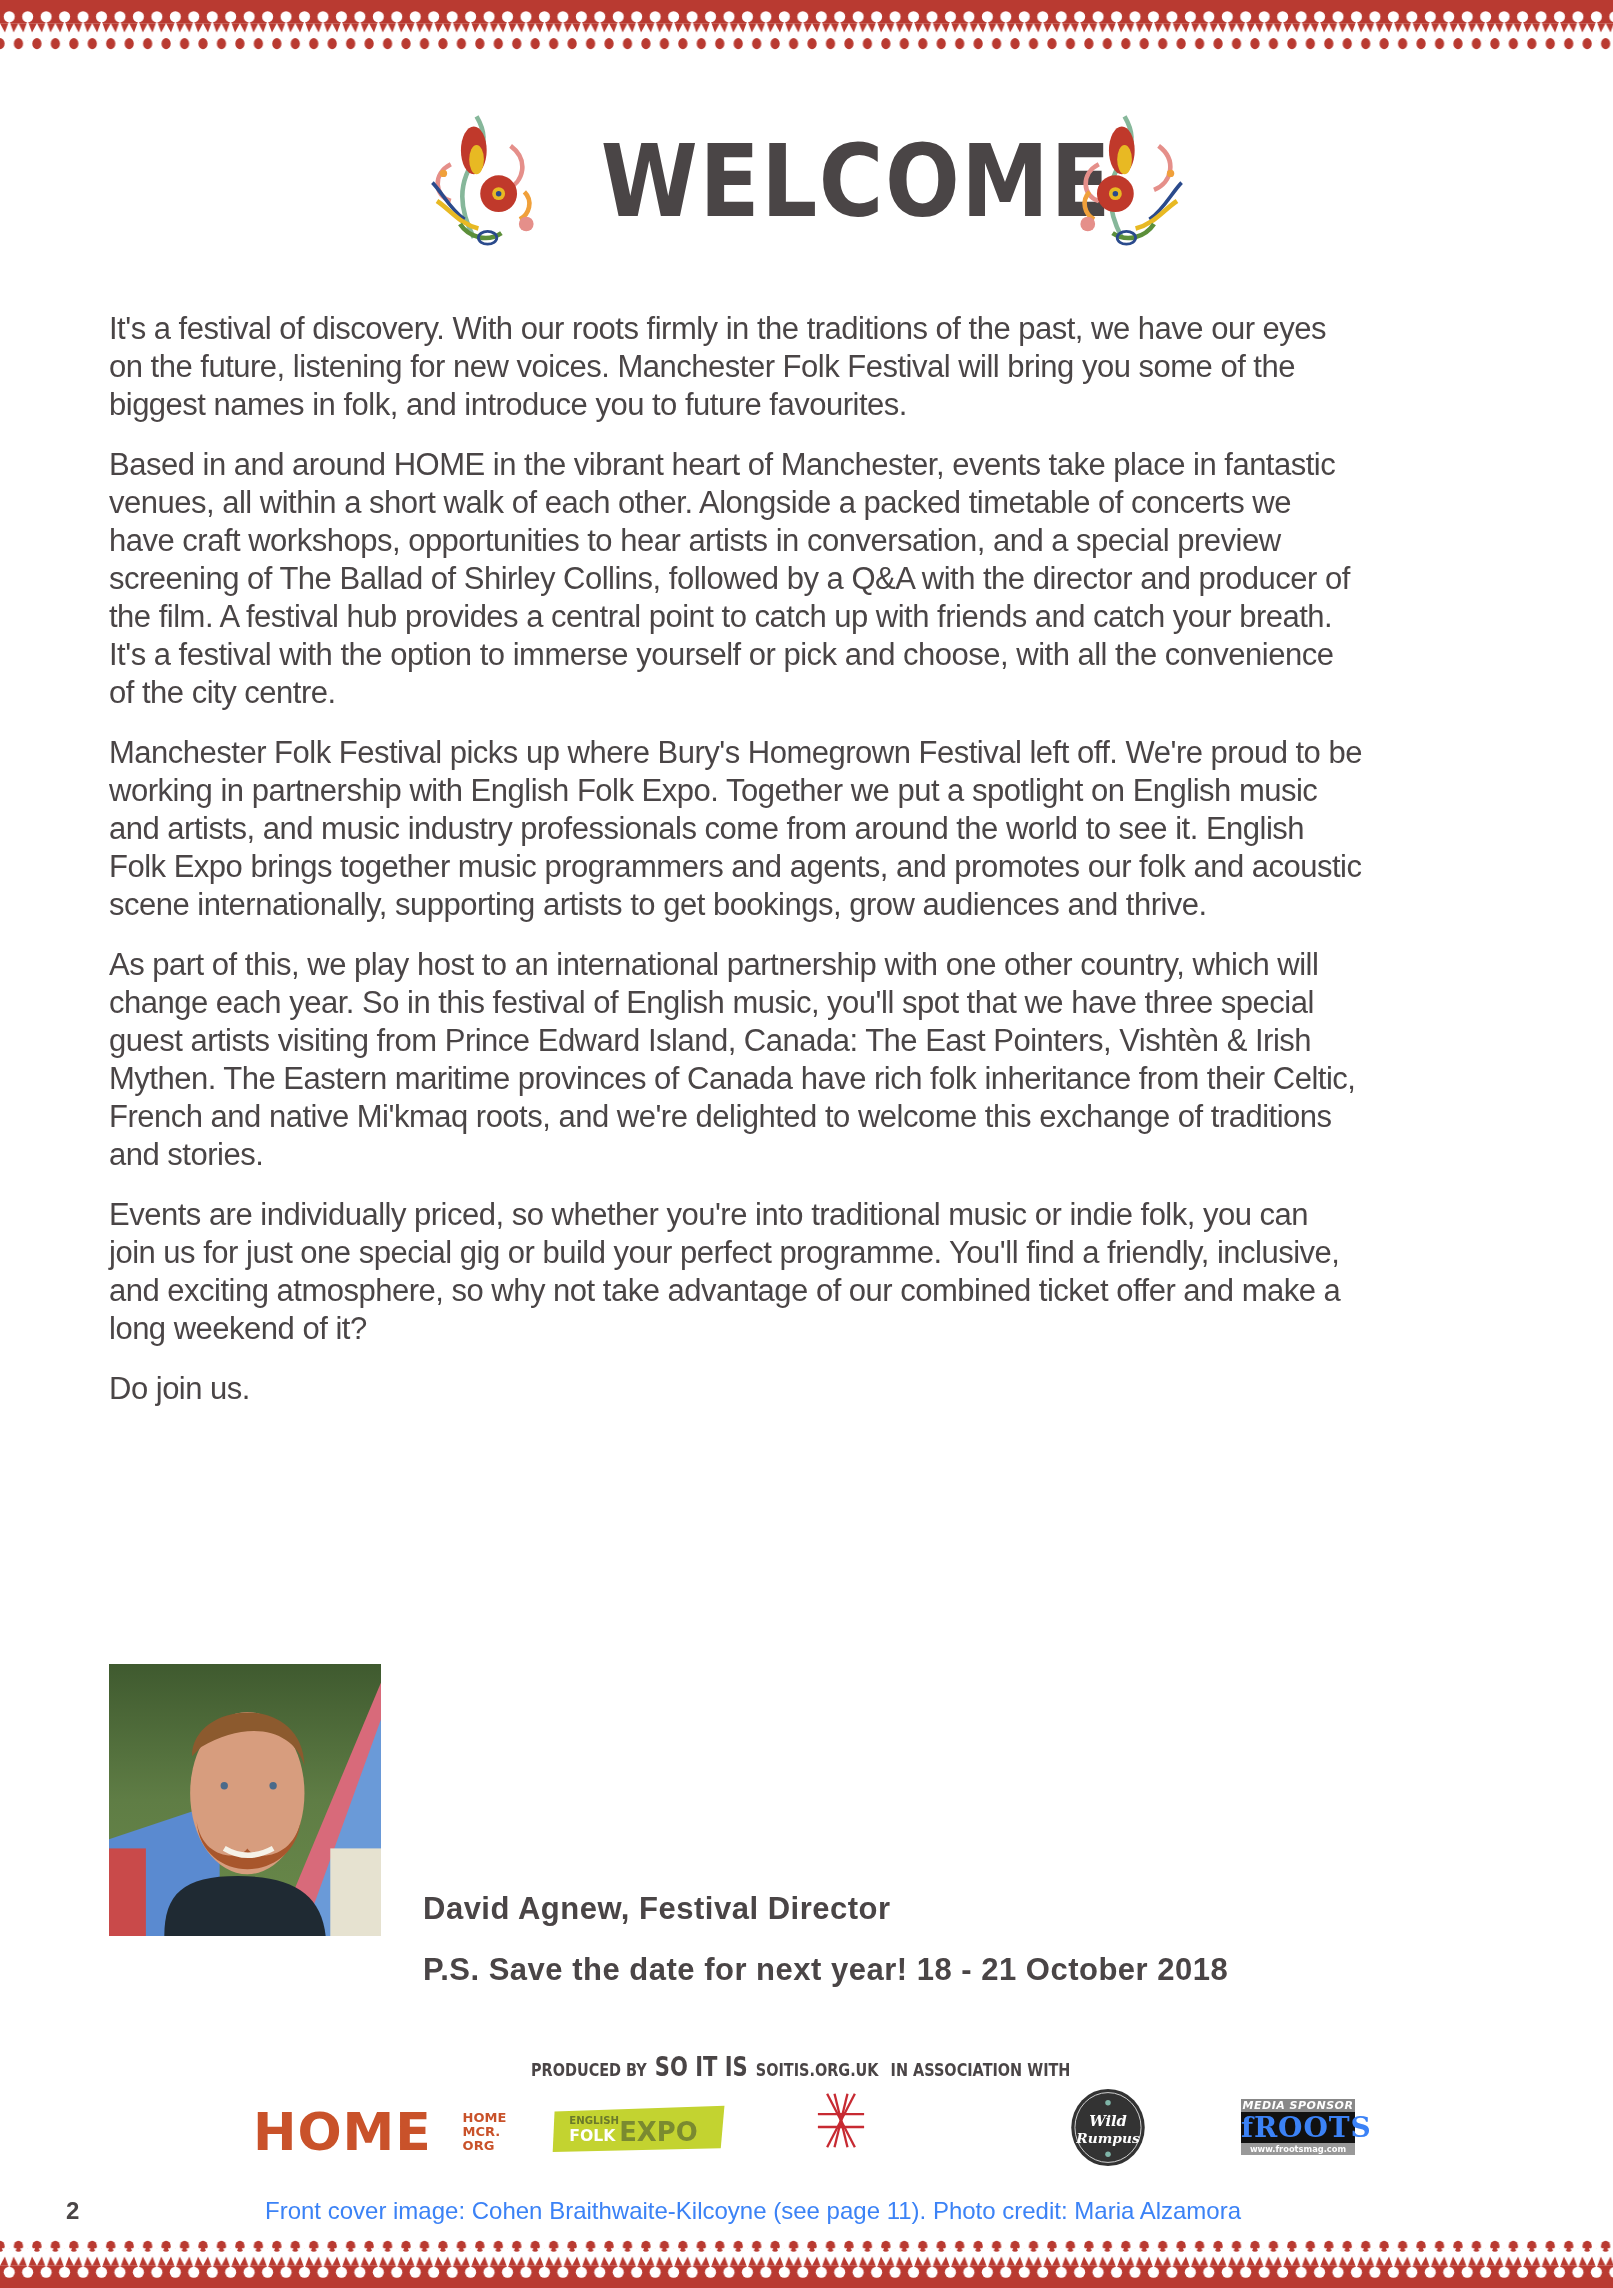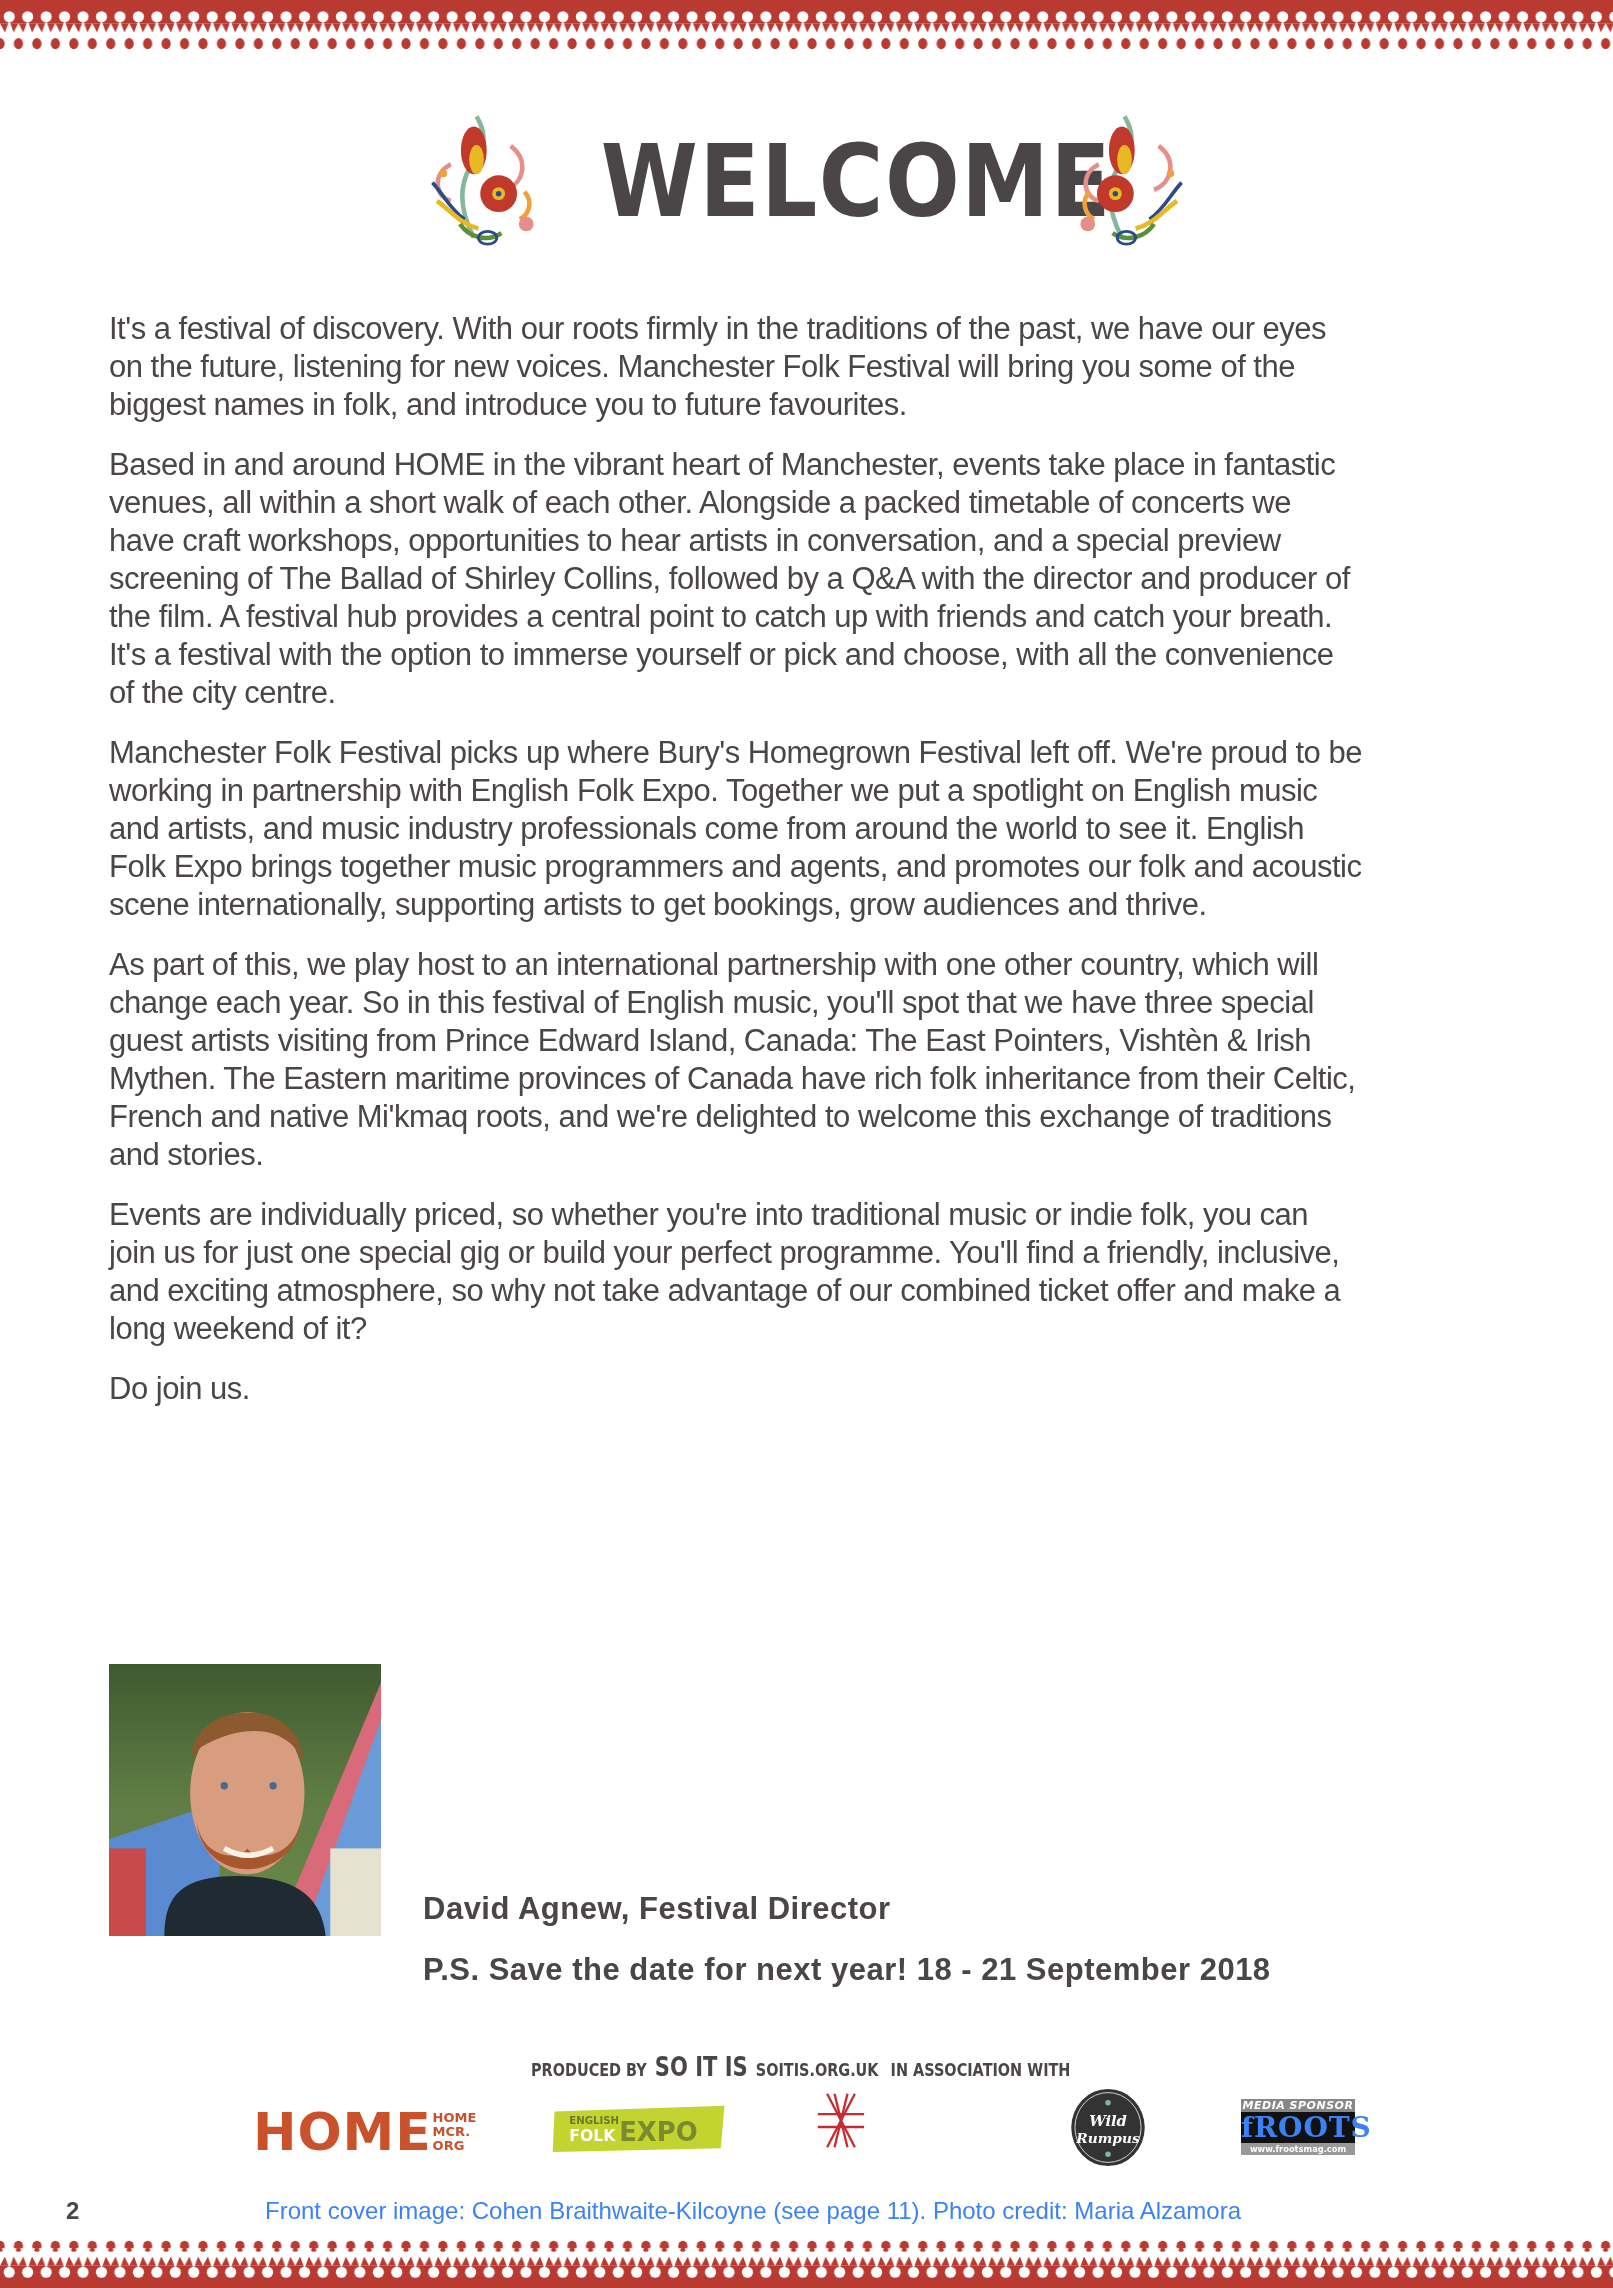--- a/index.html
+++ b/index.html
@@ -24,21 +24,21 @@
   .sig { position:absolute; left:423px; font-size:31px; font-weight:bold; color:#4a4546;
          letter-spacing:0.5px;margin-top:47px; }
   .sig.name { top:1844px; }
   .sig.ps { top:1905px; }
   .produced { position:absolute; top:2051px; left:531px; width:572px;
               font-family:"DejaVu Sans", sans-serif; font-weight:bold; color:#4a4546;
               white-space:nowrap; transform:scaleX(0.78); transform-origin:left top; }
   .produced .sm { font-size:18.5px; }
   .produced .lg { font-size:27px; }
   .logo { position:absolute; }
-  .home-logo { left:253px; top:2102px; display:flex; align-items:center; gap:1px; }
+  .home-logo { left:253px; top:2102px; display:flex; align-items:center; gap:31px; }
   .home-logo .big { font-family:"DejaVu Sans", sans-serif; font-weight:bold; font-size:52px;
                     color:#c9522a; letter-spacing:0.9px; }
   .home-logo .small { font-family:"DejaVu Sans", sans-serif; font-weight:bold; font-size:13px;
                       color:#c9522a; line-height:14px; }
   .expo-logo { left:549px; top:2102px; width:181px; height:52px; }
   .star-logo { left:814px; top:2090px; width:54px; height:61px; }
   .rumpus-logo { left:1069px; top:2088px; width:78px; height:79px; }
   .froots-logo { left:1241px; top:2099px; width:114px; height:57px; background:#fff; }
   .froots-logo .ms { background:#888; color:#fff; font-family:"DejaVu Sans",sans-serif;
                      font-weight:bold; font-size:11px; text-align:center; height:13px; line-height:13px;
@@ -152,21 +152,21 @@
   <path d="M60 295 C60 250,80 230,140 230 C200 230,230 250,235 295 Z" fill="#1f2a33"></path>
   <ellipse cx="150" cy="140" rx="62" ry="88" fill="#d79d7e"></ellipse>
   <path d="M90 100 C90 40,210 30,212 110 C200 70,150 60,100 90 Z" fill="#8c5a2e"></path>
   <path d="M95 170 C100 240,200 240,208 170 C200 210,160 215,150 200 C140 215,100 210,95 170 Z" fill="#a8562c"></path>
   <path d="M125 200 Q150 215 178 200" stroke="#f5f2e8" stroke-width="6" fill="none"></path>
   <circle cx="125" cy="132" r="4" fill="#4a6a8a"></circle>
   <circle cx="178" cy="132" r="4" fill="#4a6a8a"></circle>
 </svg>
 
 <div class="sig name">David Agnew, Festival Director</div>
-<div class="sig ps">P.S. Save the date for next year! 18 - 21 September 2018</div>
+<div class="sig ps">P.S. Save the date for next year! 18 - 21 October 2018</div>
 
 <div class="produced">
   <span class="sm">PRODUCED BY</span>
   &nbsp;<span class="lg">SO IT IS</span>
   &nbsp;<span class="sm">SOITIS.ORG.UK</span>
   &nbsp;&nbsp;<span class="sm">IN ASSOCIATION WITH</span>
 </div>
 
 <div class="logo home-logo">
   <span class="big">HOME</span>

